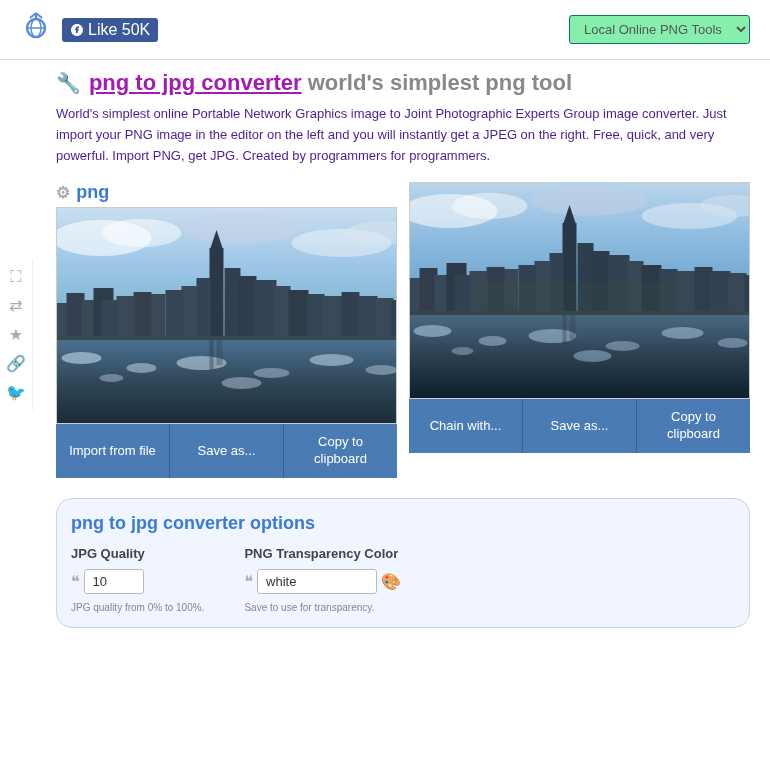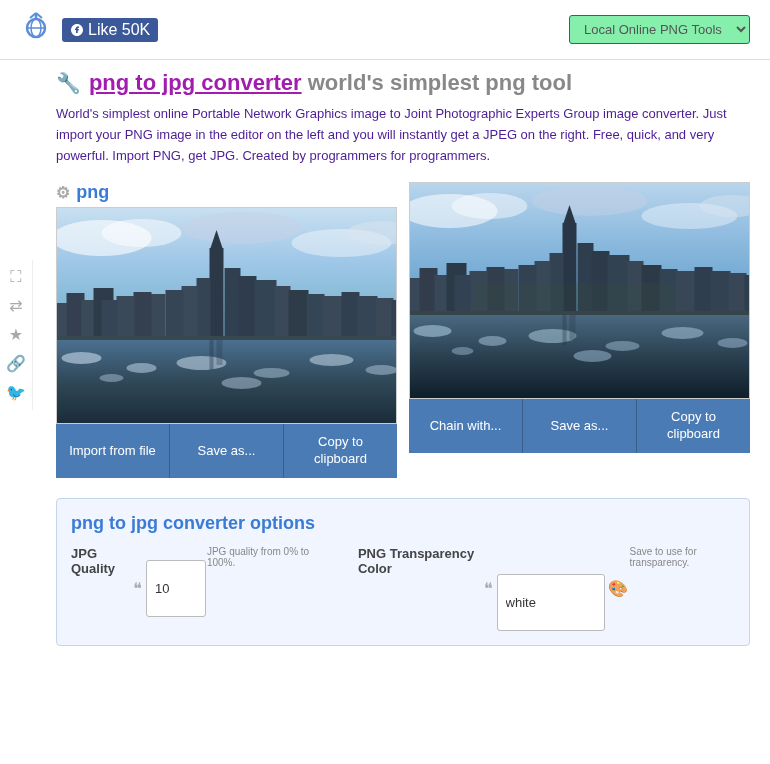--- a/index.html
+++ b/index.html
@@ -74,36 +74,36 @@
       border: none;
       cursor: pointer;
       font-size: 13px;
       text-align: center;
       border-right: 1px solid #3a5f8a;
       line-height: 1.3;
     }
     .panel-btn:last-child { border-right: none; }
 
     
-    .options-section { background: #f0f5ff; border: 1px solid #c5d5ea; border-radius: 4px; padding: 14px; }
+    .options-section { background: #f0f5ff; border: 1px solid #c5d5ea; border-radius: 16px; padding: 14px; }
     .options-title { color: #3a7bd5; font-size: 18px; font-weight: bold; margin-bottom: 12px; }
     .options-grid { display: flex; gap: 40px; }
-    .option-group { display: flex; flex-direction: row; gap: 1px; }
+    .option-group { display: flex; flex-direction: column; gap: 8px; }
     .option-label { font-size: 13px; font-weight: bold; color: #444; }
     .option-input-row { display: flex; align-items: center; gap: 4px; }
     .quote-icon { color: #aaa; font-size: 16px; }
     .option-input {
-      padding: 20px 8px;
+      padding: 4px 8px;
       border: 1px solid #bbb;
       border-radius: 3px;
       font-size: 13px;
       width: 60px;
       color: #333;
     }
-    .option-input.wide { width: 108px; margin-top: 28px; }
+    .option-input.wide { width: 120px; }
     .palette-icon { color: #888; font-size: 16px; cursor: pointer; }
     .option-hint { font-size: 10px; color: #888; margin-top: 0; }
 
     
     .sidebar {
       position: fixed;
       left: 0;
       top: 260px;
       display: flex;
       flex-direction: column;

